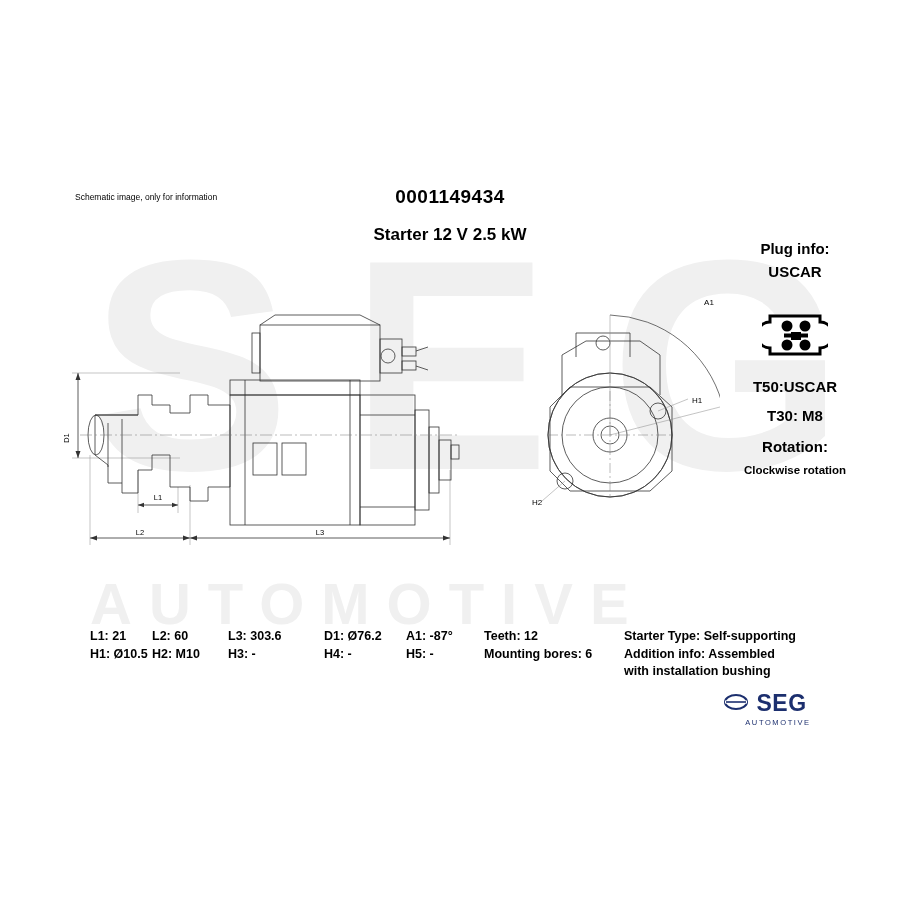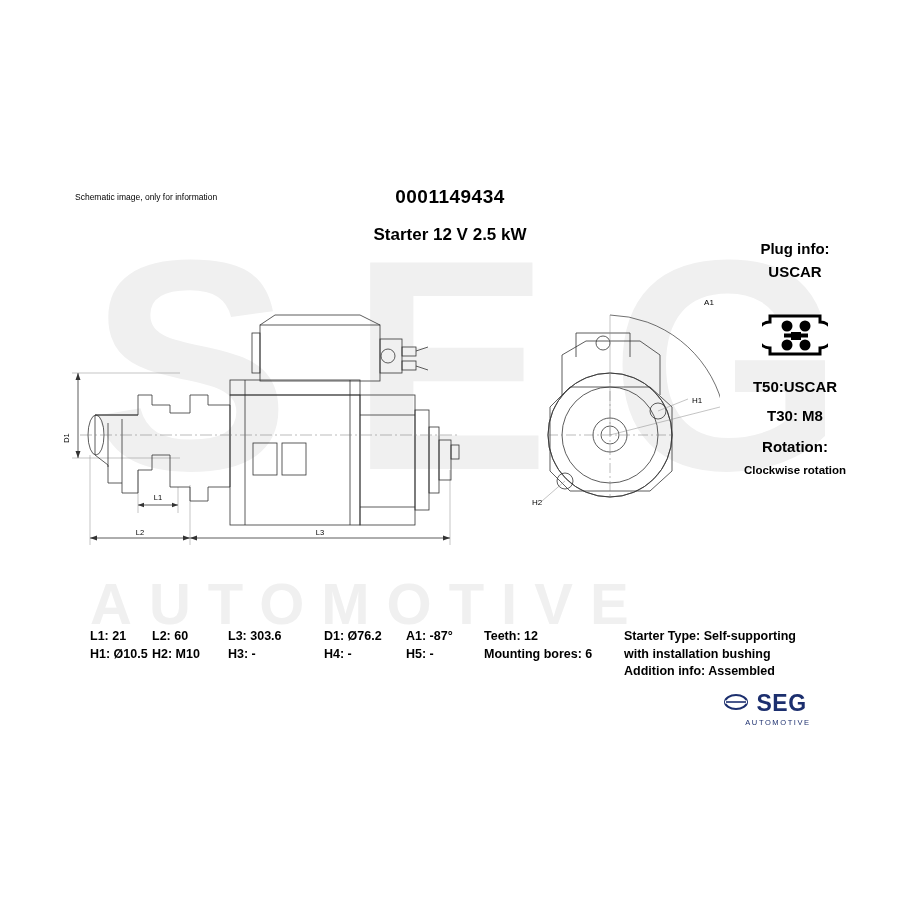--- a/index.html
+++ b/index.html
@@ -321,22 +321,22 @@
       <div class="c7">Starter Type:  Self-supporting</div>
     </div>
     <div class="spec-row spec-sub">
       <div class="c1">H1: Ø10.5</div>
       <div class="c2">H2: M10</div>
       <div class="c3">H3: -</div>
       <div class="c4">H4: -</div>
       <div class="c5">H5: -</div>
       <div class="c6">Mounting bores: 6</div>
       <div class="c7">
+        <div>Addition info: Assembled</div>
         <div>with installation bushing</div>
-        <div>Addition info: Assembled</div>
       </div>
     </div>
   </div>
 
   <div class="logo">
     <div class="logo-row">
       <span>
         <svg width="26" height="22" viewBox="0 0 26 22" xmlns="http://www.w3.org/2000/svg">
           <ellipse cx="13" cy="11" rx="11" ry="7" fill="none" stroke="#1c2f6e" stroke-width="2"></ellipse>
           <line x1="2" y1="11" x2="24" y2="11" stroke="#ffffff" stroke-width="3"></line>

